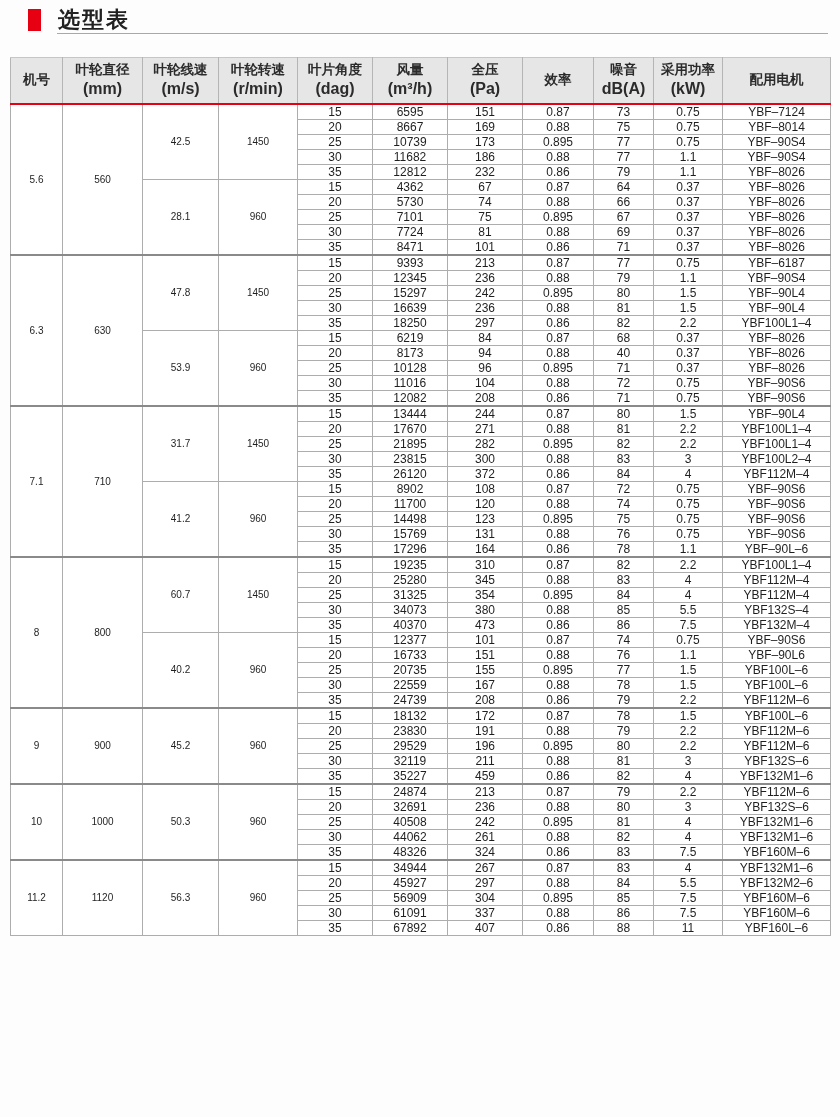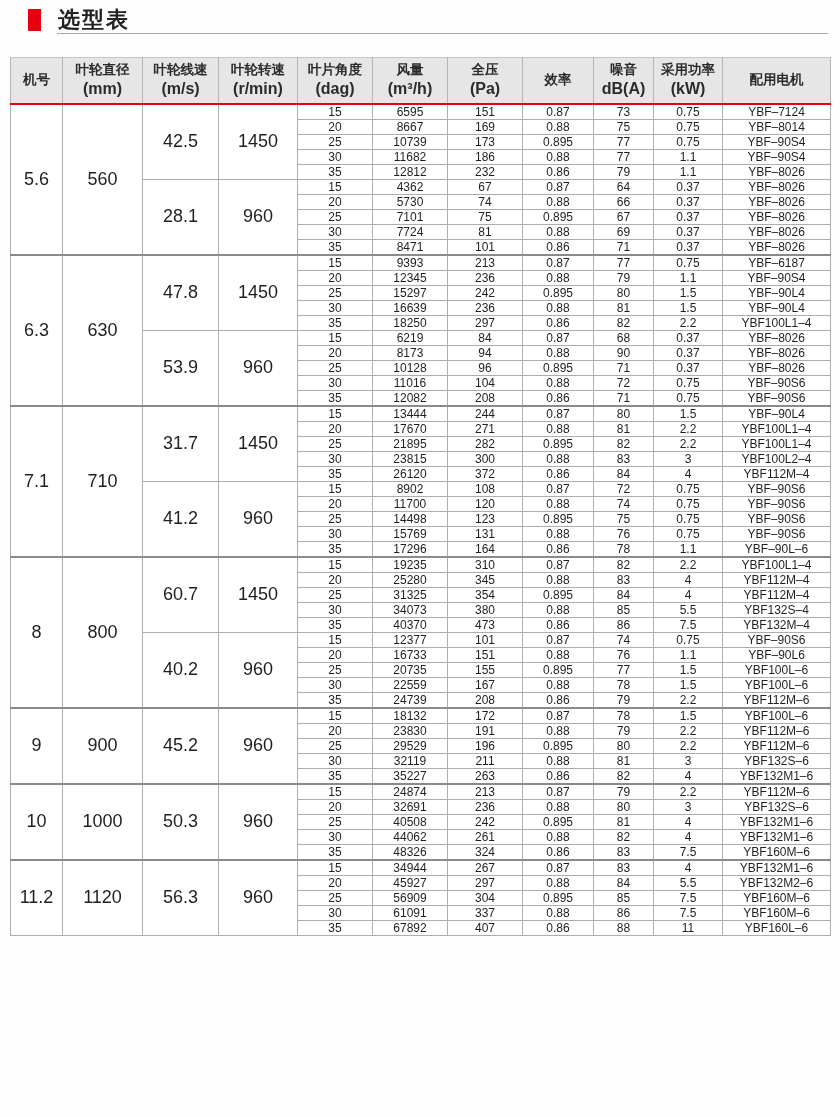--- a/index.html
+++ b/index.html
@@ -41,21 +41,21 @@
     line-height: 1.3; text-align: center; padding: 0;
   }
   thead th .h2 { font-size: 16px; font-weight: bold; }
   tbody td {
     border: 1px solid #adadad;
     font-size: 12px; color: #1f1f1f;
     text-align: center; vertical-align: middle;
     padding: 0; white-space: nowrap; overflow: hidden;
     background: #ffffff;
   }
-  tbody td.merged { font-size: 18px; }
+  tbody td.merged { font-size: 10px; }
   tr.grp td { border-top: 2px solid #8a8a8a; }
 </style>
 </head>
 <body>
 
 <div class="title-wrap">
   <div class="accent"></div>
   <div class="page-title">选型表</div>
 </div>
 <div class="title-rule"></div>
@@ -274,21 +274,21 @@
         <td>0.87</td>
         <td>68</td>
         <td>0.37</td>
         <td>YBF–8026</td>
       </tr>
       <tr>
         <td>20</td>
         <td>8173</td>
         <td>94</td>
         <td>0.88</td>
-        <td>90</td>
+        <td>40</td>
         <td>0.37</td>
         <td>YBF–8026</td>
       </tr>
       <tr>
         <td>25</td>
         <td>10128</td>
         <td>96</td>
         <td>0.895</td>
         <td>71</td>
         <td>0.37</td>
@@ -540,21 +540,21 @@
         <td>32119</td>
         <td>211</td>
         <td>0.88</td>
         <td>81</td>
         <td>3</td>
         <td>YBF132S–6</td>
       </tr>
       <tr>
         <td>35</td>
         <td>35227</td>
-        <td>263</td>
+        <td>459</td>
         <td>0.86</td>
         <td>82</td>
         <td>4</td>
         <td>YBF132M1–6</td>
       </tr>
       <tr class="grp">
         <td rowspan="5" class="merged">10</td>
         <td rowspan="5" class="merged">1000</td>
         <td rowspan="5" class="merged">50.3</td>
         <td rowspan="5" class="merged">960</td>

